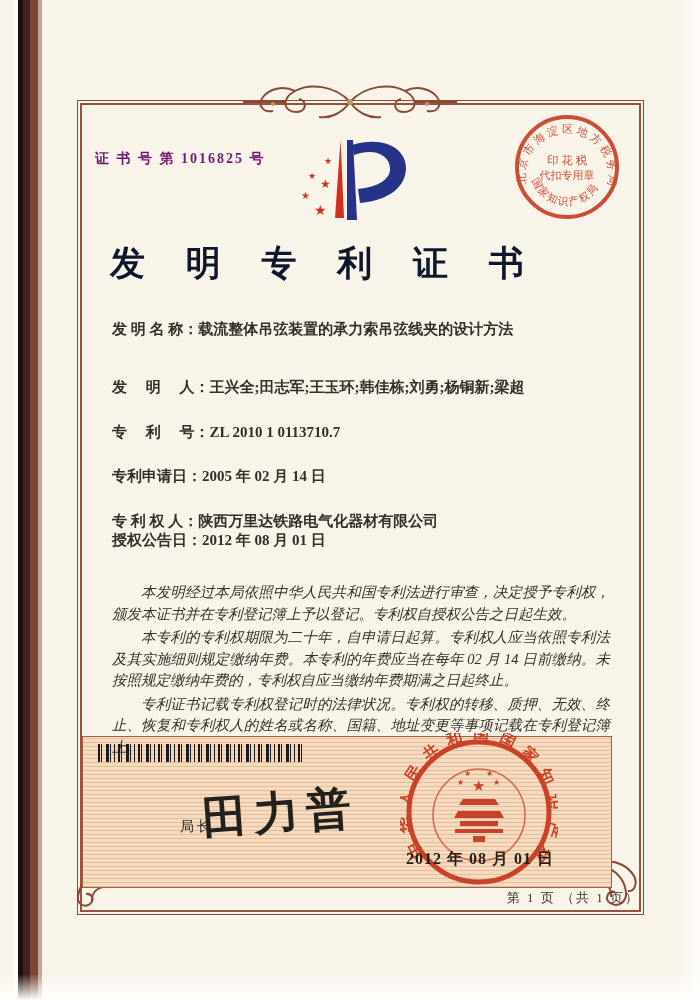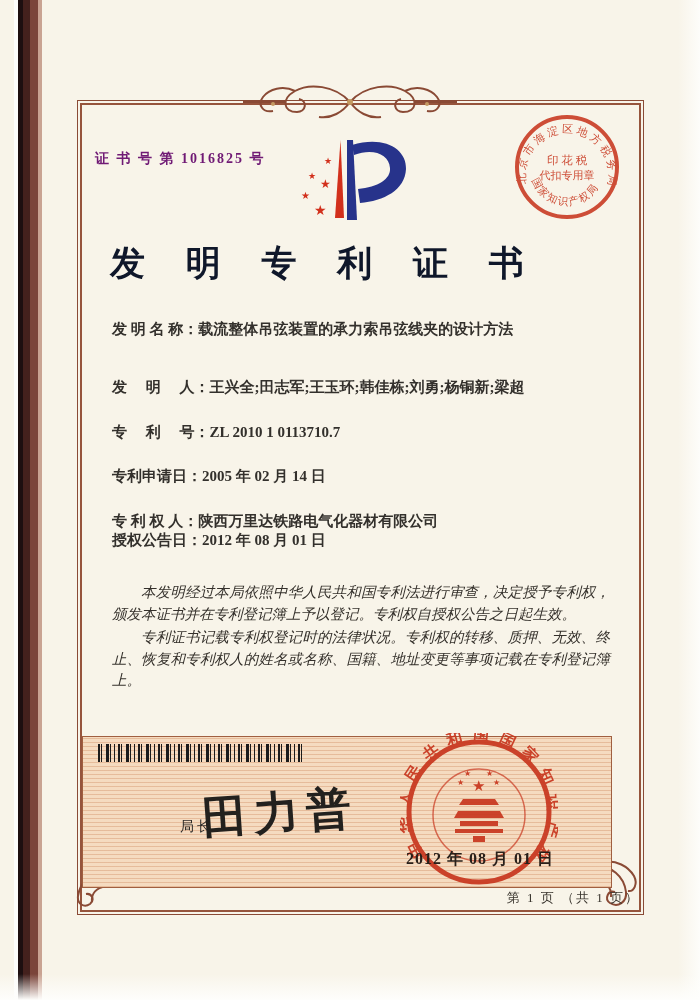--- a/index.html
+++ b/index.html
@@ -132,20 +132,21 @@
   </div>
   <div class="row" style="top:512px">
     <span class="lbl">专 利 权 人：</span><span>陕西万里达铁路电气化器材有限公司</span>
   </div>
   <div class="row" style="top:531px">
     <span class="lbl">授权公告日：</span><span>2012 年 08 月 01 日</span>
   </div>
 
   <div class="body-text">
     <p>本发明经过本局依照中华人民共和国专利法进行审查，决定授予专利权，颁发本证书并在专利登记簿上予以登记。专利权自授权公告之日起生效。</p>
+    <p>本专利的专利权期限为二十年，自申请日起算。专利权人应当依照专利法及其实施细则规定缴纳年费。本专利的年费应当在每年 02 月 14 日前缴纳。未按照规定缴纳年费的，专利权自应当缴纳年费期满之日起终止。</p>
     <p>专利证书记载专利权登记时的法律状况。专利权的转移、质押、无效、终止、恢复和专利权人的姓名或名称、国籍、地址变更等事项记载在专利登记簿上。</p>
   </div>
 
   <div class="barcode"></div>
 
   <div class="sig-title">局长</div>
   <div class="sig-name">田力普</div>
 
   <svg class="seal" width="158" height="158" viewBox="0 0 158 158">
     <defs>

